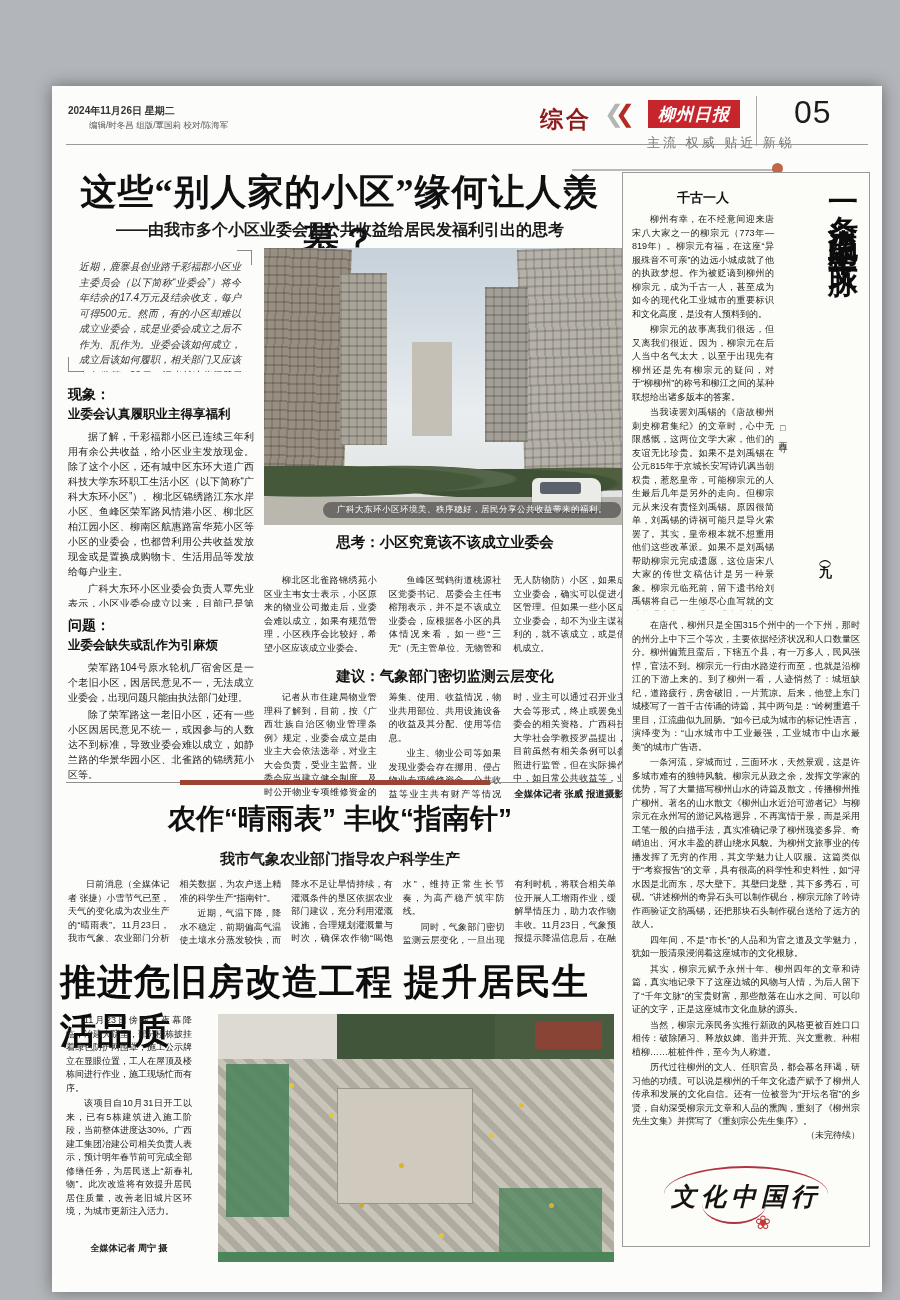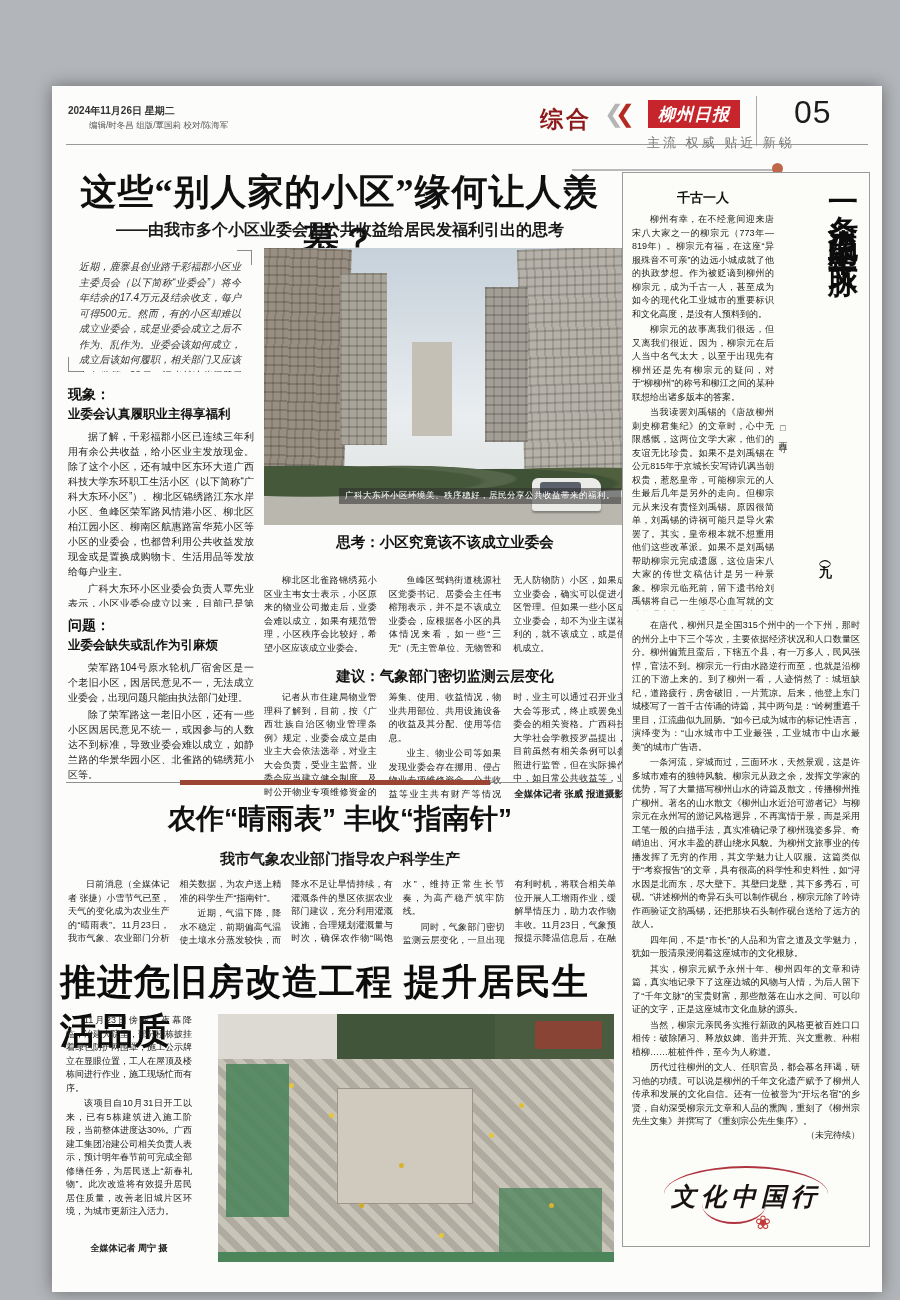--- a/index.html
+++ b/index.html
@@ -43,22 +43,22 @@
   .cols3{column-count:3;column-gap:12px;}
   .cols5{column-count:5;column-gap:10px;}
   .byline{font-size:9.5px;font-weight:700;color:#222;}
 
   
   .photo1{width:362px;height:277px;position:relative;overflow:hidden;
     background:linear-gradient(#c6d1da,#e9edf0 60%,#dfe2de);}
   .ph{position:absolute;}
   .grid{background-image:repeating-linear-gradient(rgba(0,0,0,.16) 0 2px,transparent 2px 9px),
     repeating-linear-gradient(90deg,rgba(0,0,0,.12) 0 2px,transparent 2px 8px);}
-  .caption-bar{position:absolute;bottom:21px;right:5px;padding:2px 6px;
-    background:rgba(45,45,45,.55);color:#fff;font-size:8.5px;letter-spacing:.5px;}
+  .caption-bar{position:absolute;bottom:7px;right:5px;padding:2px 14px;
+    background:rgba(45,45,45,.55);color:#fff;font-size:8.5px;letter-spacing:.5px;border-radius:8px;}
   .photo2{flex:1;position:relative;overflow:hidden;background:#b3aea3;}
   .rubble{position:absolute;inset:18% 0 0 0;
     background:repeating-linear-gradient(45deg,#c9c4b8 0 7px,#b0aba0 7px 14px),
     repeating-linear-gradient(-45deg,rgba(255,255,255,.25) 0 3px,transparent 3px 11px);}
   .dots{position:absolute;width:5px;height:5px;border-radius:50%;background:#e5c53a;
     box-shadow:40px 30px 0 #e5c53a,110px 80px 0 #d9b32f,200px 50px 0 #e5c53a,
     260px 120px 0 #d9b32f,150px 150px 0 #e5c53a,70px 120px 0 #cfa92c,230px 20px 0 #e0be35;}
 
   
   .divider-line{height:1px;background:#8f8f8f;}

